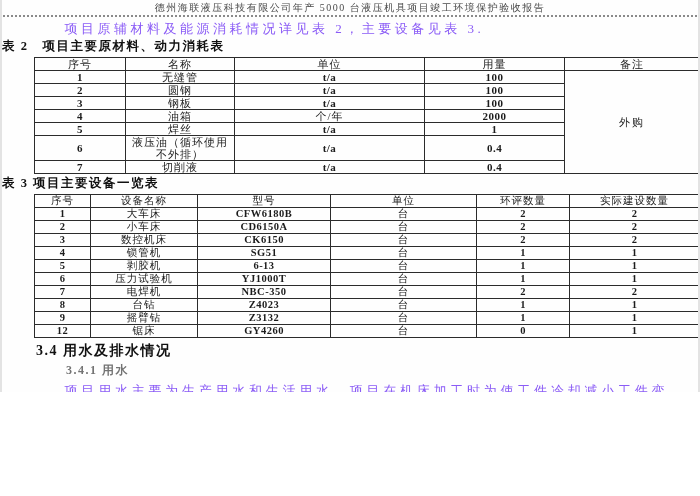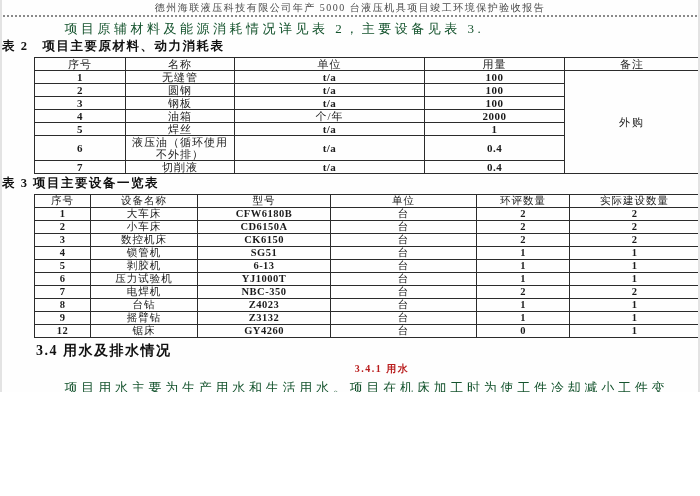--- a/index.html
+++ b/index.html
@@ -33,34 +33,33 @@
   .sec-heading {
     margin: 8px 0 0 34px;
     font-size: 14px;
     font-weight: bold;
     letter-spacing: 1.5px;
     color: #111;
   }
   .sec-heading.tight { margin-top: 4px; }
   .sub-heading {
     margin: 2px 0 0 64px;
-    font-size: 10px;
+    font-size: 12px;
     font-weight: bold;
     letter-spacing: 1.5px;
-    color: #b91c1c;
-    text-align: center;
+    color: #737373;
   }
   .body-text {
     margin: 3px 30px 0 34px;
     font-size: 13px;
     line-height: 17px;
     letter-spacing: 3.5px;
     text-align: justify;
     text-indent: 2.2em;
-    color: #14532d;
+    color: #8b5cf6;
   }
   .table-title {
     text-align: left;
     font-size: 12.5px;
     font-weight: bold;
     letter-spacing: 1.5px;
     margin-top: 1px;
     color: #111;
   }
   table {

